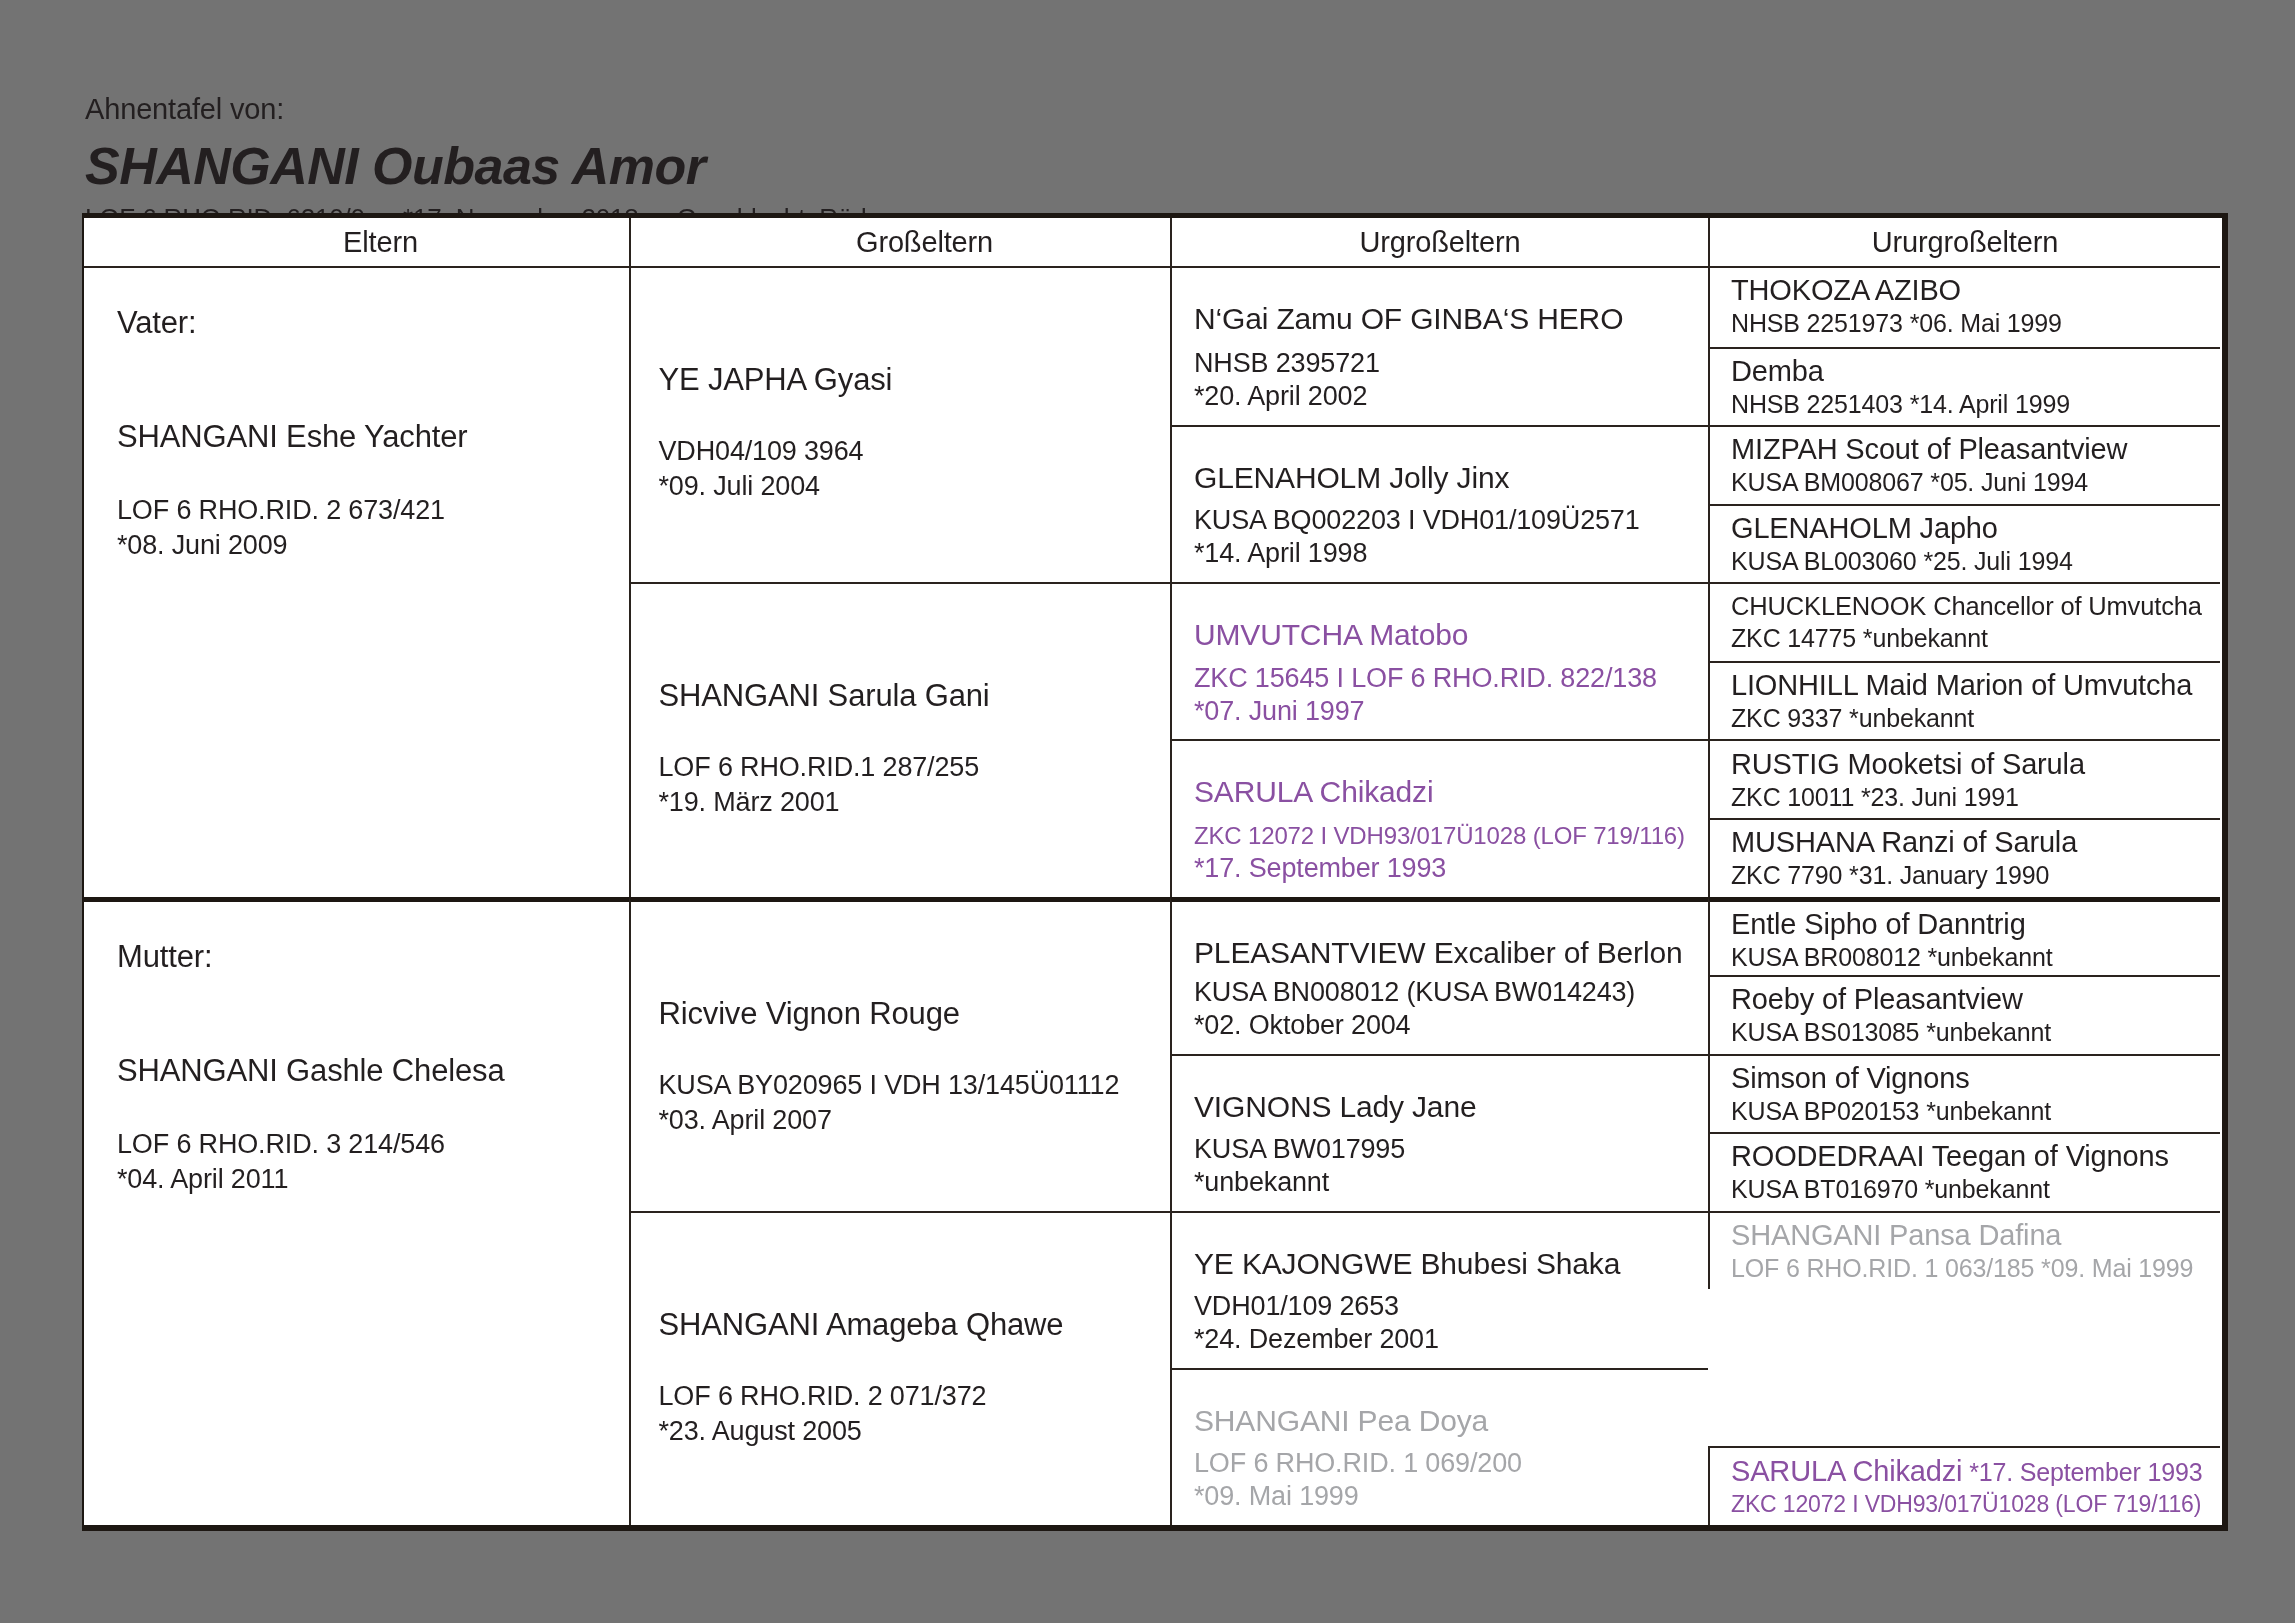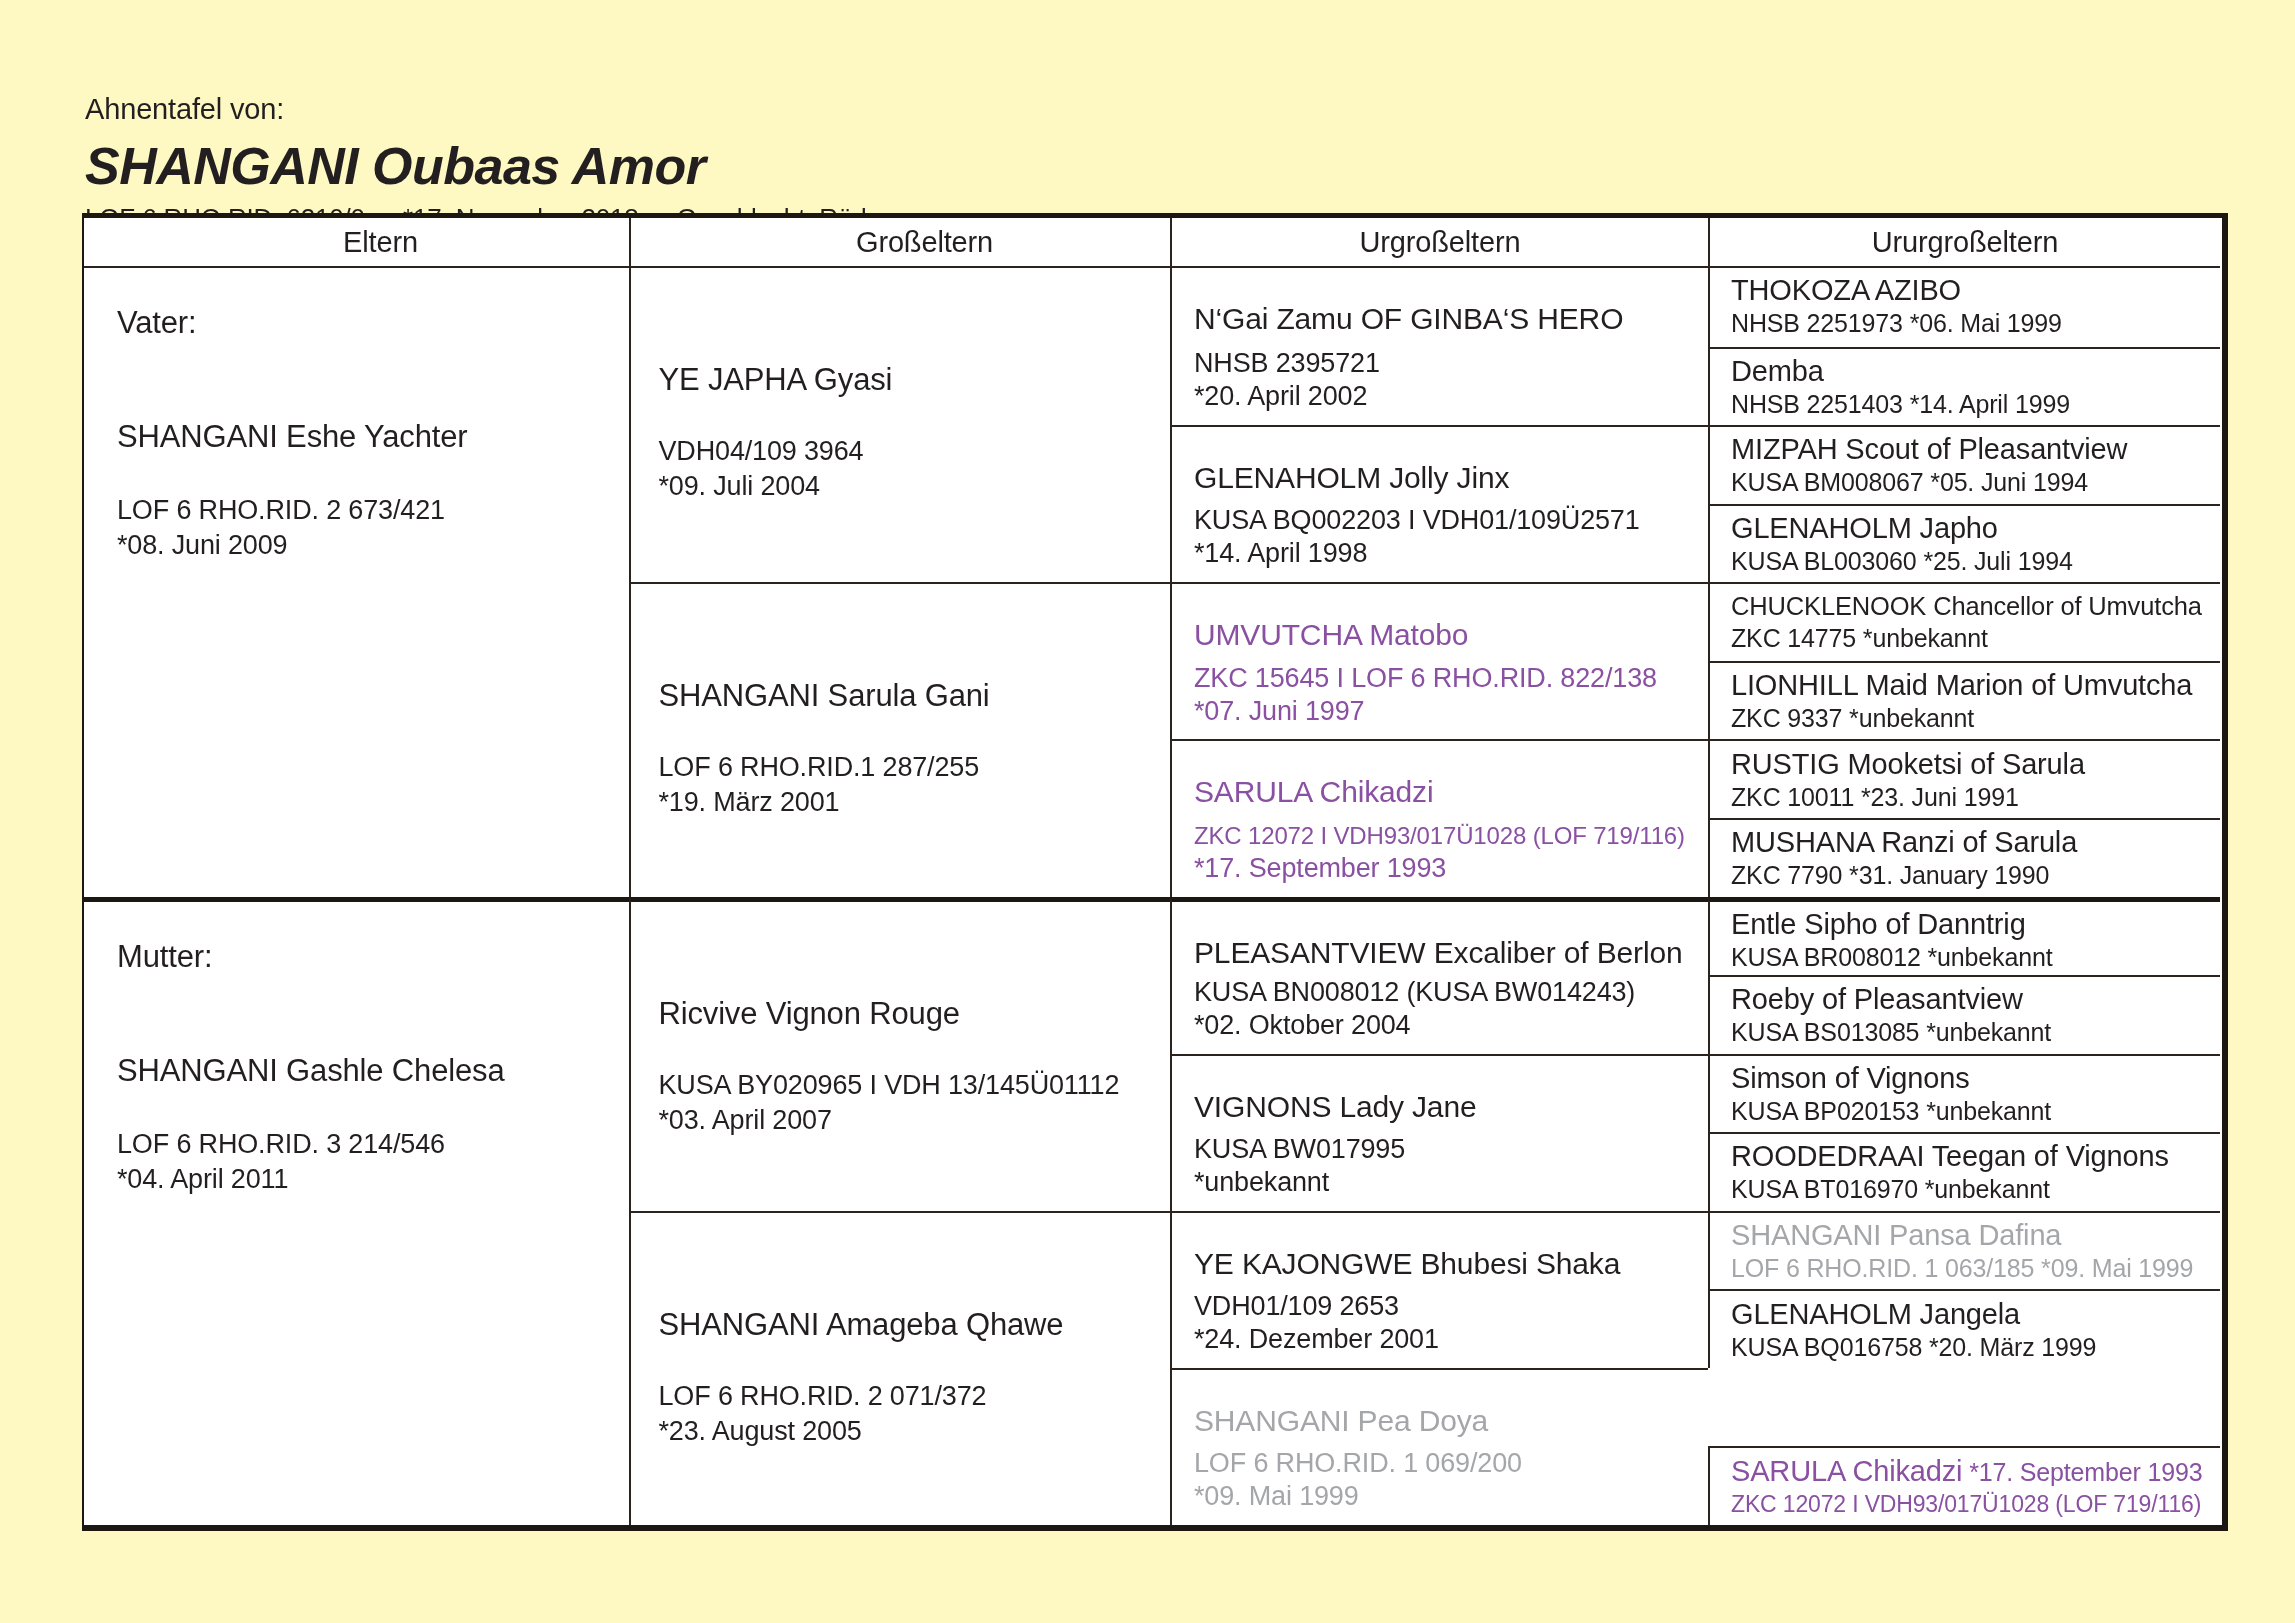--- a/index.html
+++ b/index.html
@@ -8,21 +8,21 @@
     --gray:#a5a6a9;
     --line:#2a231e;
     --heavy:#1d1712;
   }
   *{box-sizing:border-box; margin:0; padding:0;}
   html,body{background:#ffffff;}
   .page{
     position:relative;
     width:2295px;
     height:1623px;
-    background:#fef9c3;
+    background:#737373;
     font-family:"Liberation Sans", sans-serif;
     color:var(--ink);
     overflow:hidden;
     letter-spacing:-0.015em;
   }
   
   .doc-header{position:absolute; left:85px; top:92px;}
   .ahn-label{font-size:29px; line-height:35px;}
   .dog-title{font-size:52px; line-height:60px; font-weight:bold; font-style:italic; margin-top:9.2px; letter-spacing:-0.01em;}
   .dog-sub{font-size:26px; line-height:31px; margin-top:6.5px; white-space:nowrap;}
@@ -224,24 +224,20 @@
       <div class="reg">KUSA BP020153 *unbekannt</div>
     </div>
     <div class="cell c4 g4-cell ink-black" style="grid-column:4; grid-row:13;">
       <div class="name"><span>ROODEDRAAI Teegan of Vignons</span><span class="sfx"></span></div>
       <div class="reg">KUSA BT016970 *unbekannt</div>
     </div>
     <div class="cell c4 g4-cell ink-gray" style="grid-column:4; grid-row:14;">
       <div class="name"><span>SHANGANI Pansa Dafina</span><span class="sfx"></span></div>
       <div class="reg">LOF 6 RHO.RID. 1 063/185 *09. Mai 1999</div>
     </div>
-    <div class="cell c4 g4-cell ink-black" style="grid-column:4; grid-row:15;">
-      <div class="name"><span>GLENAHOLM Jangela</span><span class="sfx"></span></div>
-      <div class="reg">KUSA BQ016758 *20. März 1999</div>
-    </div>
     <div class="cell c4 g4-cell ink-purple" style="grid-column:4; grid-row:17;">
       <div class="name"><span>SARULA Chikadzi</span><span class="sfx"> *17. September 1993</span></div>
       <div class="reg" style="font-size: 23px;">ZKC 12072 I VDH93/017Ü1028 (LOF 719/116)</div>
     </div>
 
   </div>
 </div>
 
 
 </body></html>

